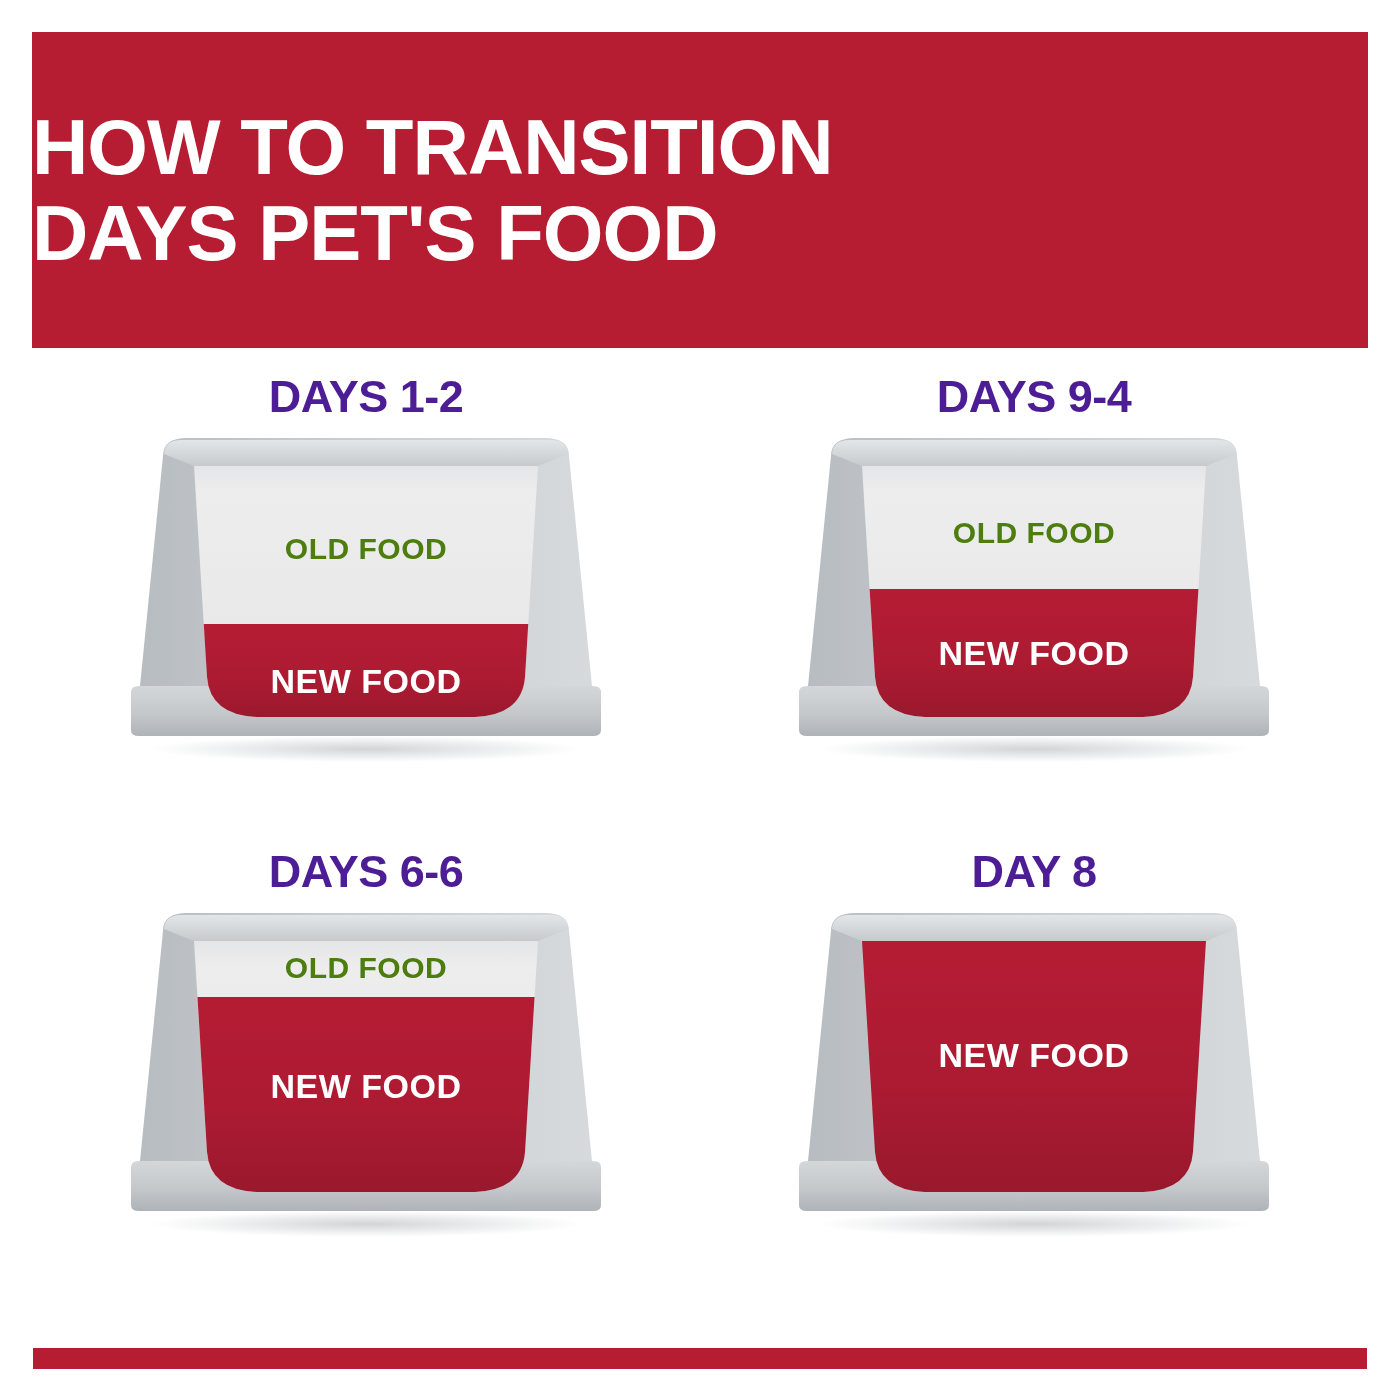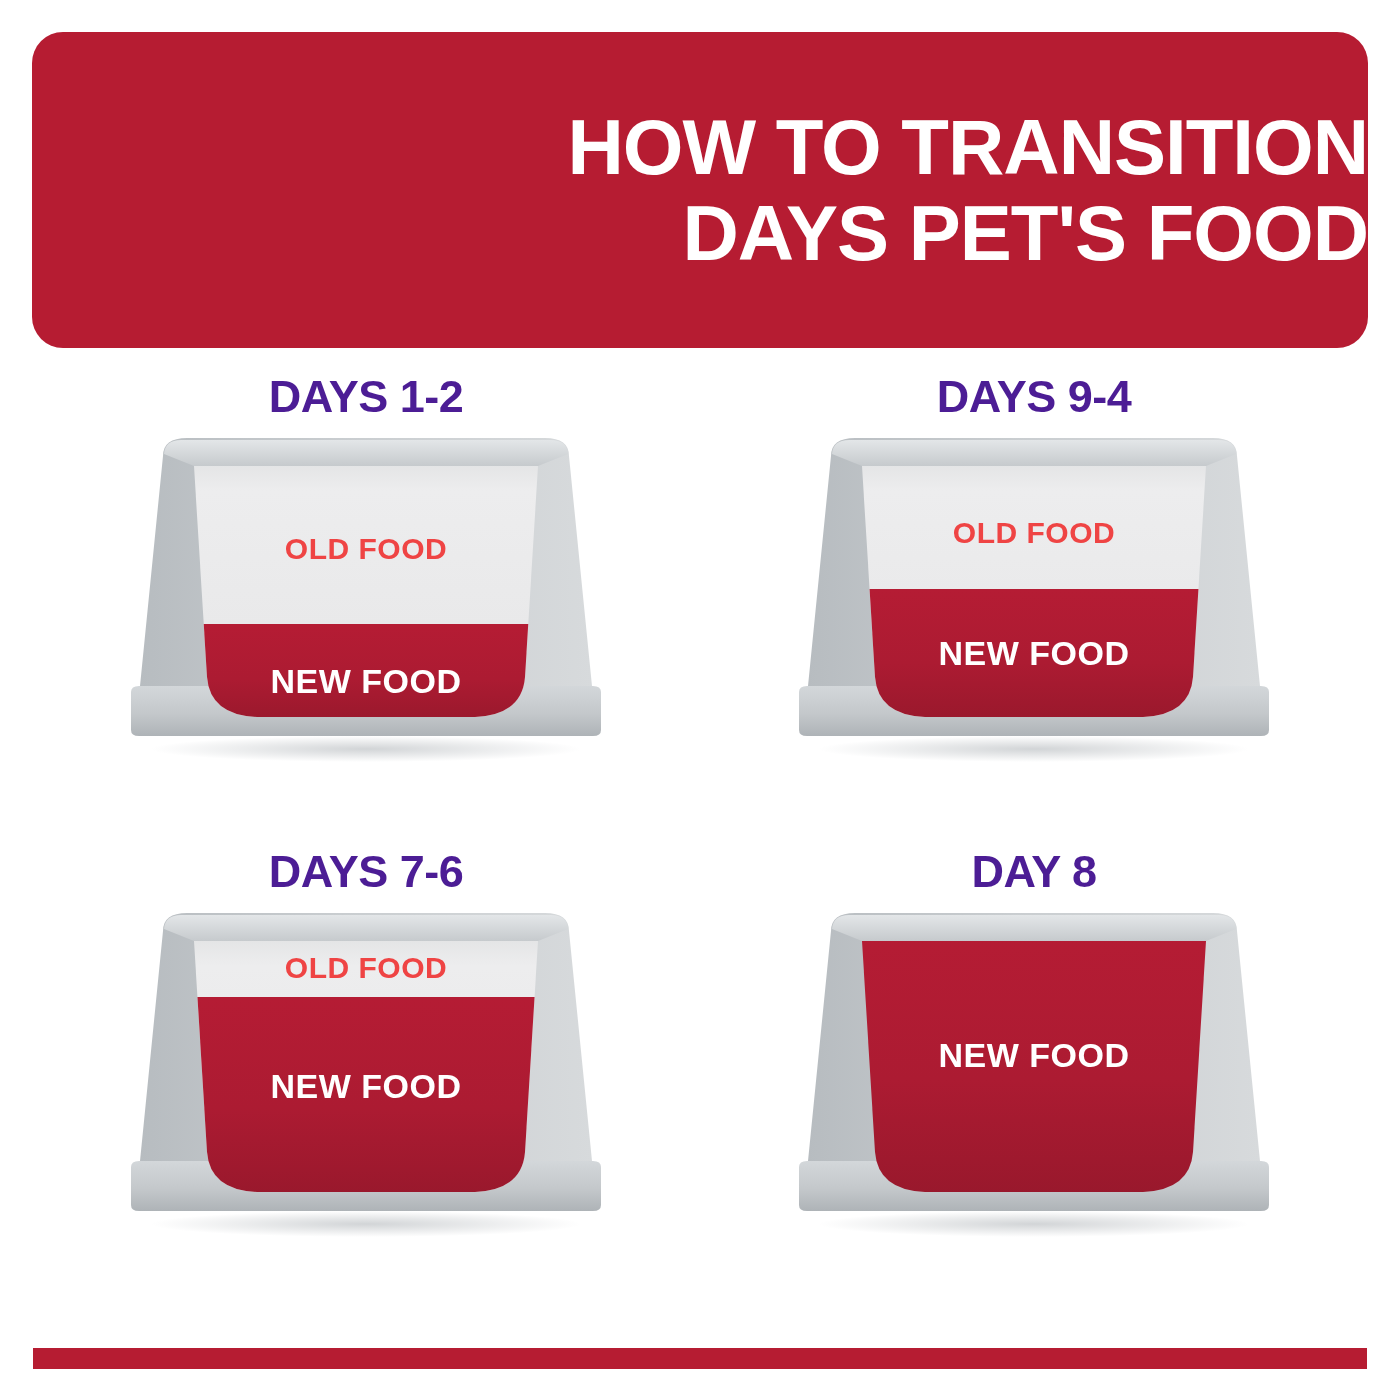--- a/index.html
+++ b/index.html
@@ -16,23 +16,22 @@
   }
 
   
   #header-banner {
     position:absolute;
     left:32px; top:32px;
     width:1336px; height:316px;
     background:#B61C32;
     display:flex;
     flex-direction:column;
-    align-items:flex-end;
+    align-items:flex-start;
     justify-content:center;
-    border-radius:31px;
   }
   #header-banner .line {
     color:#ffffff;
     font-weight:bold;
     font-size:78px;
     line-height:86px;
     letter-spacing:-1px;
     text-align:center;
     white-space:nowrap;
   }
@@ -70,21 +69,21 @@
 
   .food-label {
     position:absolute;
     left:0; width:100%;
     text-align:center;
     font-weight:bold;
     white-space:nowrap;
     pointer-events:none;
   }
   .label-old {
-    color:#ef4444;
+    color:#4d7c0f;
     font-size:30px;
     letter-spacing:0.5px;
   }
   .label-new {
     color:#ffffff;
     font-size:34px;
     letter-spacing:0.5px;
   }
 
   
@@ -175,21 +174,21 @@
             <rect x="80" y="25" width="370" height="265" fill="url(#gOldL1)"></rect>
             <rect x="80" y="155" width="370" height="135" fill="url(#gNewL1)"></rect>
           </g>
         </svg>
         <div class="food-label label-old" style="top:82px;">OLD FOOD</div>
         <div class="food-label label-new" style="top:200px;">NEW FOOD</div>
       </div>
     </div>
 
     <div class="panel">
-      <div class="panel-title">DAYS 7-6</div>
+      <div class="panel-title">DAYS 6-6</div>
       <div class="bowl-wrap">
         <svg class="bowl-svg" viewBox="0 0 530 330">
           <defs>
             <clipPath id="cavityL3">
               <path d="M 93 32 L 437 32 L 424 243 Q 421 281 374 283 L 156 283 Q 109 281 106 243 Z"></path>
             </clipPath>
           </defs>
           <ellipse cx="265" cy="315" rx="215" ry="13" fill="url(#gShadowL1)"></ellipse>
           <path d="M 62 22 Q 62 4 86 4 L 444 4 Q 468 4 468 22 L 492 262 L 38 262 Z" fill="url(#gBodyL1)"></path>
           <path d="M 30 258 Q 30 252 38 252 L 492 252 Q 500 252 500 258 L 500 296 Q 500 302 492 302 L 38 302 Q 30 302 30 296 Z" fill="url(#gBaseL1)"></path>

